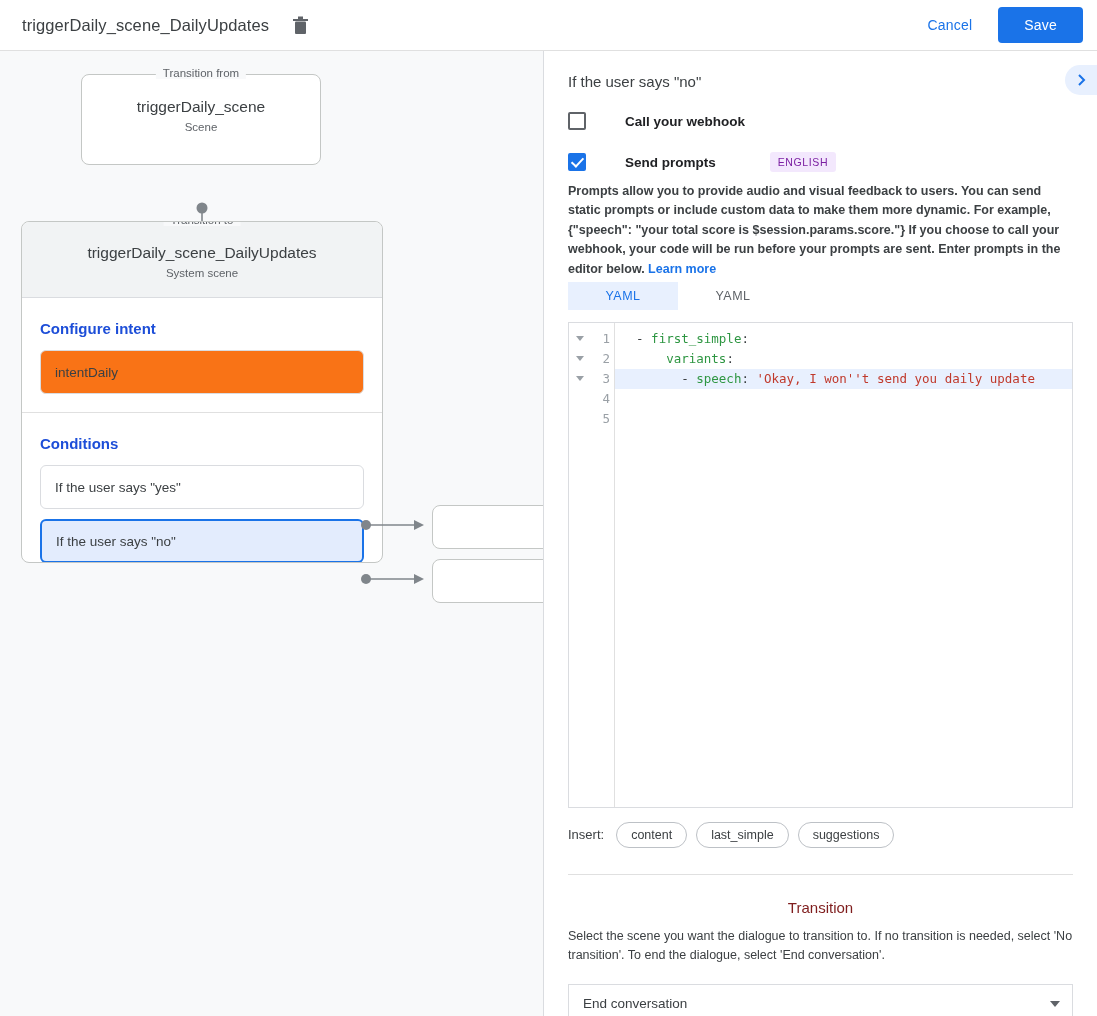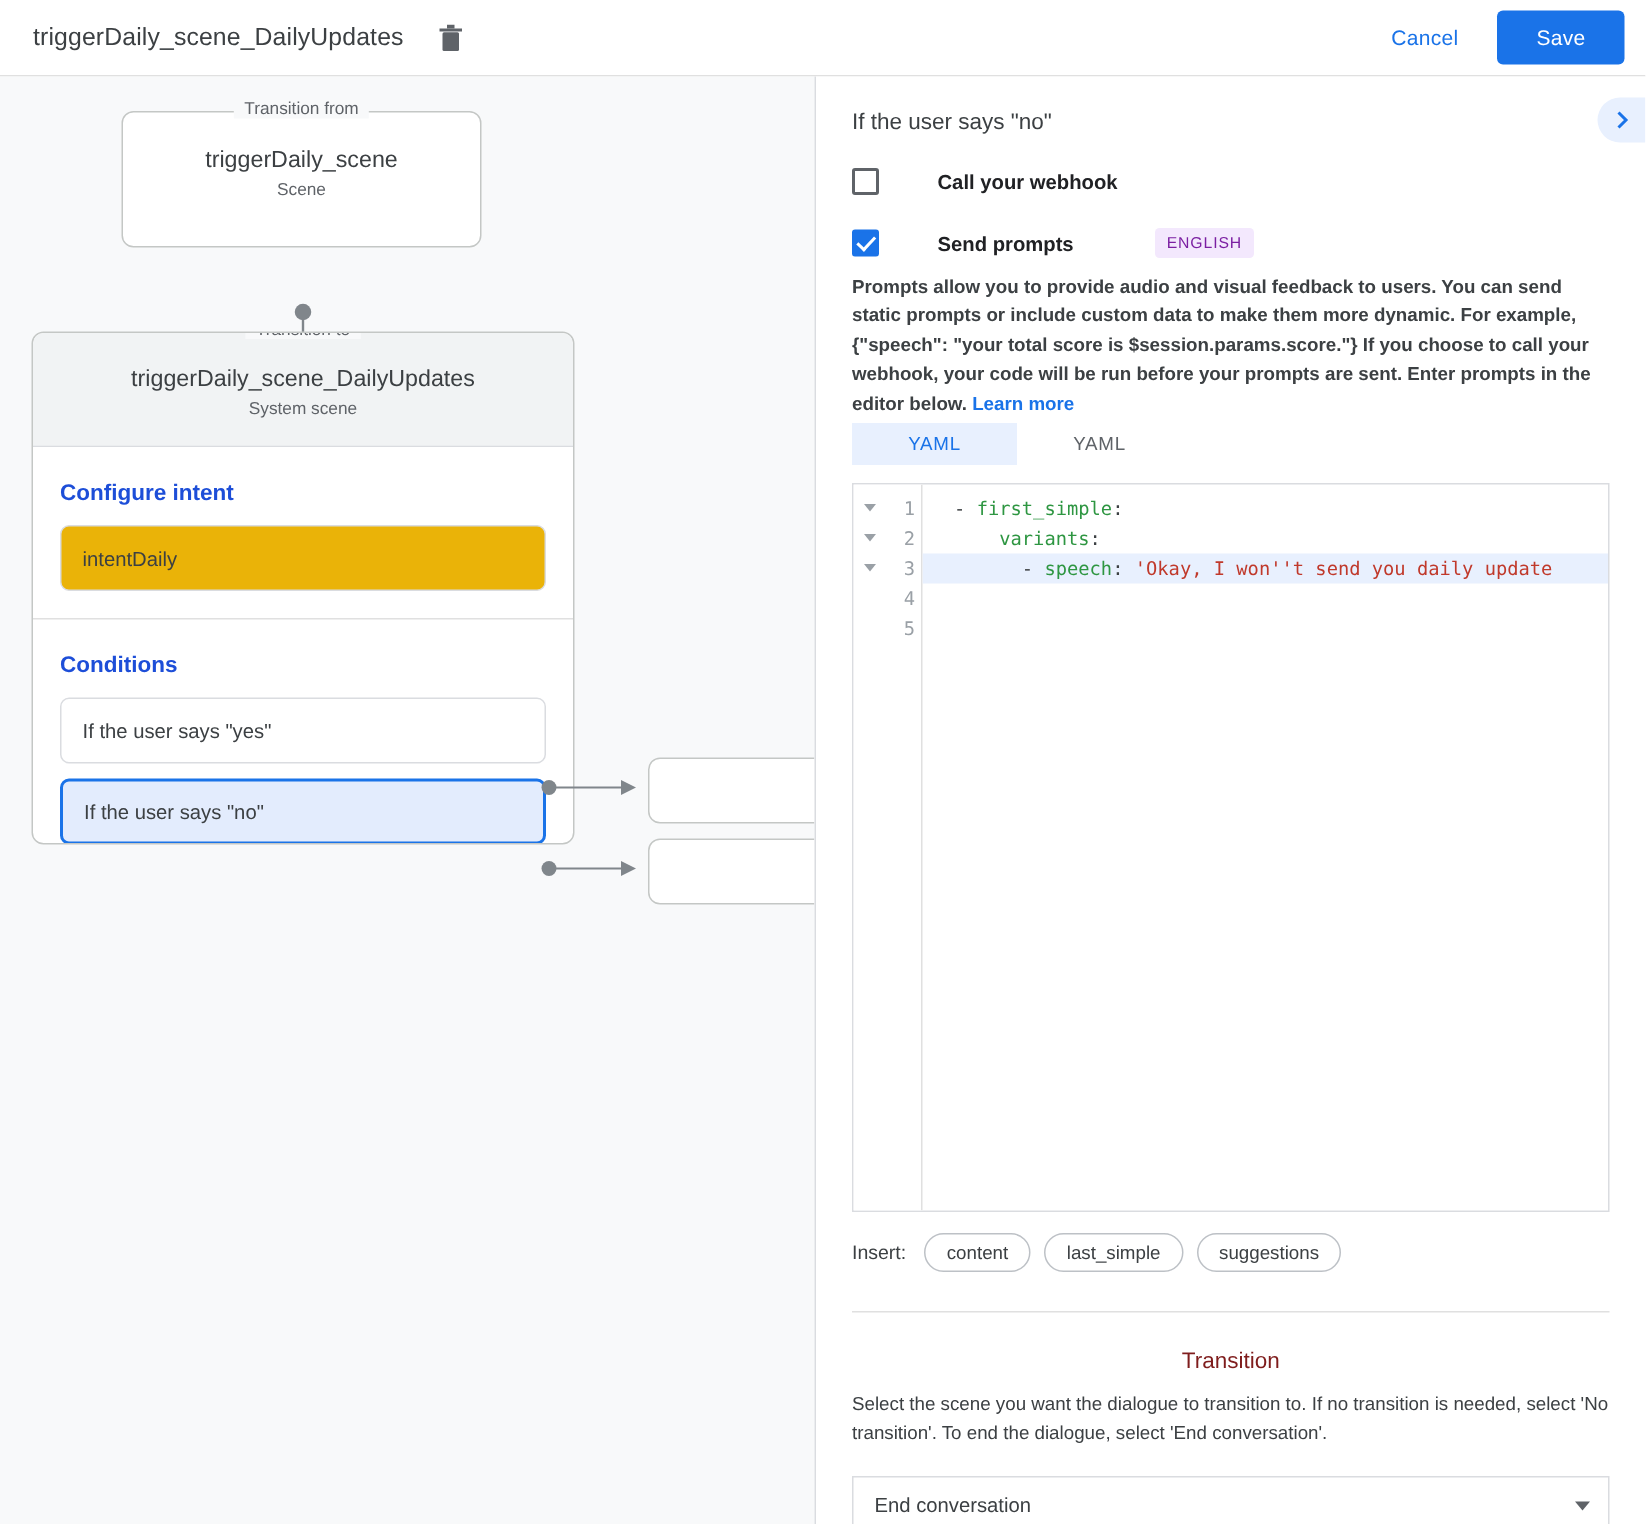--- a/index.html
+++ b/index.html
@@ -141,21 +141,21 @@
   }
   .field-box {
     border: 1px solid #dadce0;
     border-radius: 6px;
     height: 44px;
     display: flex;
     align-items: center;
     padding: 0 14px;
     font-size: 13.5px;
     color: #3c4043;
-    background: #eab308;
+    background: #f97316;
   }
   .cond-box {
     border: 1px solid #dadce0;
     border-radius: 6px;
     height: 44px;
     display: flex;
     align-items: center;
     padding: 0 14px;
     font-size: 13.5px;
     color: #3c4043;

